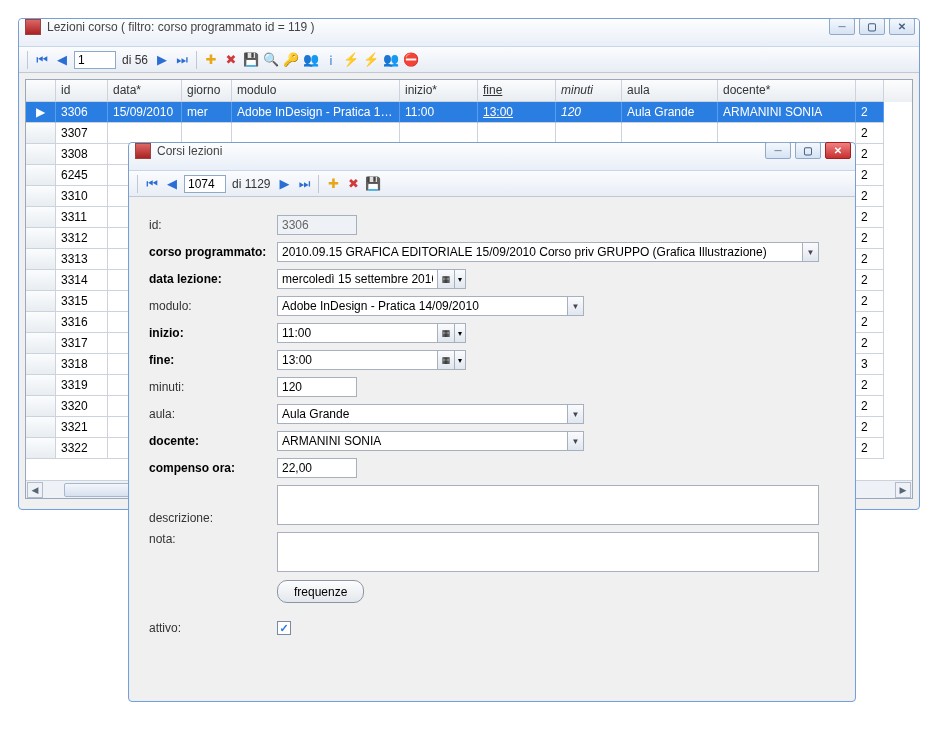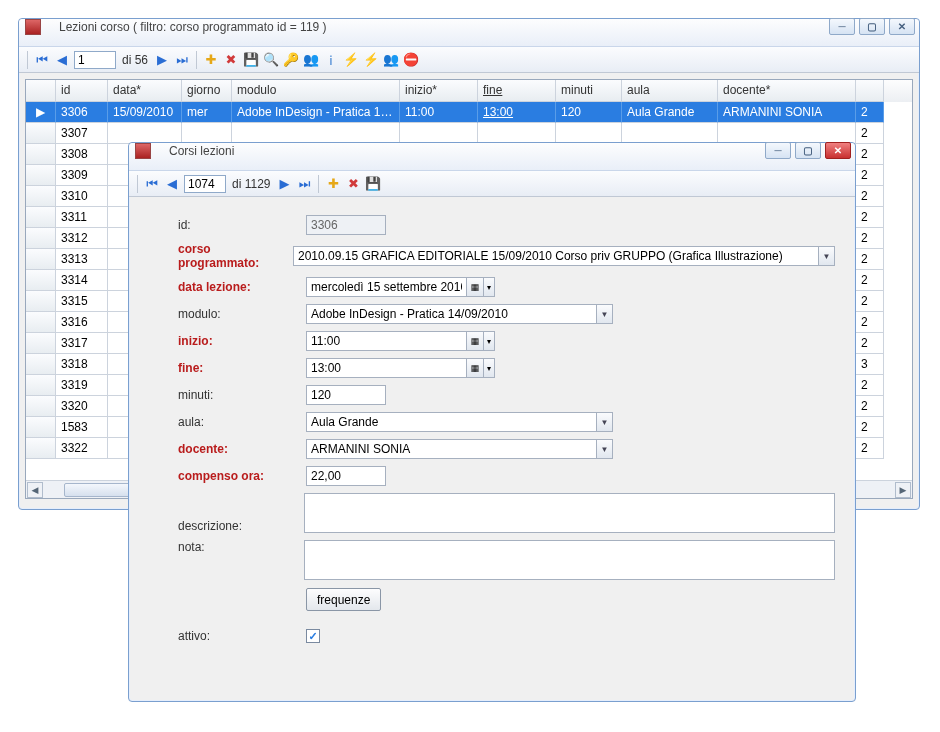--- a/index.html
+++ b/index.html
@@ -10,21 +10,20 @@
     box-shadow: 0 0 0 1px #e5eefc inset;
   }
   .win.bg-win { left: 18px; top: 18px; width: 902px; height: 492px; }
   .win.fg-win { left: 128px; top: 142px; width: 728px; height: 560px; }
   .titlebar {
     height: 28px; display: flex; align-items: center;
     padding: 0 4px 12px 6px;
     background: linear-gradient(#fdfdfe,#e9eff8);
     border-bottom: 1px solid #c9d6ea;
     border-radius: 4px 4px 0 0;
-    gap: 12px;
   }
   .app-icon { width: 16px; height: 16px; margin-right: 6px;
     background: linear-gradient(#d66,#a22); border: 1px solid #944; }
   .title-text { flex: 1; color: #444; }
   .winbtns { display: flex; gap: 4px; }
   .winbtn {
     width: 26px; height: 17px; border: 1px solid #8fa9c9; border-radius: 2px;
     background: linear-gradient(#f4f8fd,#d6e3f3); display:flex; align-items:center; justify-content:center;
     color:#46607f; font-size:10px; font-weight:bold;
   }
@@ -48,46 +47,46 @@
     padding: 3px 5px; overflow: hidden; white-space: nowrap; text-overflow: ellipsis;
   }
   .gh { color:#333; background: linear-gradient(#fbfcfe,#e8edf1); }
   .c-rowhdr { width: 30px; background: linear-gradient(#fbfcfe,#e8edf1); }
   .c-id { width: 52px; }
   .c-data { width: 74px; }
   .c-giorno { width: 50px; }
   .c-modulo { width: 168px; }
   .c-inizio { width: 78px; }
   .c-fine { width: 78px; text-decoration: underline; }
-  .c-minuti { width: 66px; }
+  .c-minuti { width: 66px; font-style: italic; }
   .c-aula { width: 96px; }
   .c-docente { width: 138px; }
   .c-extra { width: 28px; }
   .grid-row { display:flex; height:21px; }
   .grid-row.selected .gc { background:#2a7de1; color:#fff; border-right-color:#5a9de8; }
   .grid-row .c-rowhdr { background: linear-gradient(#fbfcfe,#e8edf1); display:flex; align-items:center; justify-content:center; color:#555; }
   .hscroll { position:absolute; left:0; right:0; bottom:0; height:18px; background:#eef1f6; border-top:1px solid #ccd3dd; display:flex; align-items:center;}
   .hscroll .thumb { width:120px; height:14px; margin-left:20px; background:linear-gradient(#f4f7fc,#d6e0ee); border:1px solid #a6b6cc; border-radius:2px;}
   .hscroll .arr { width:16px; height:16px; border:1px solid #b0bccc; margin:0 1px; display:flex;align-items:center;justify-content:center; color:#567; font-size:9px;}
   
-  .form-body { padding: 18px 20px; margin-left: 29px; }
+  .form-body { padding: 18px 20px; }
   .frow { display:flex; align-items:center; margin-bottom: 7px; }
   .flabel { width: 128px; color:#333; }
-  .flabel.hl { color:#b91c1c; font-weight:bold; }
+  .flabel.hl { color:#000000; font-weight:bold; }
   .ftext { height:20px; border:1px solid #a6b0bf; background:#fff; padding:1px 4px; }
   .ftext.ro { background:#eef1f5; color:#666; }
   .fcombo { display:flex; align-items:flex-end; }
   .fcombo .ftext { border-right:none; }
   .fcombo .dd { width:17px; height:20px; border:1px solid #a6b0bf; background:linear-gradient(#fafbfd,#e1e7ef); display:flex;align-items:center;justify-content:center; font-size:8px; color:#445;}
   .dtpick { display:flex; align-items:center; }
   .dtpick .ftext { border-right:none; }
   .dtpick .cal { width:17px; height:20px; border:1px solid #a6b0bf; border-right:none; background:linear-gradient(#fafbfd,#e1e7ef); display:flex;align-items:center;justify-content:center; font-size:9px;}
   .dtpick .dd { width:12px; height:20px; border:1px solid #a6b0bf; background:linear-gradient(#fafbfd,#e1e7ef); display:flex;align-items:center;justify-content:center; font-size:8px;}
   .ftextarea { height:40px; width:542px; border:1px solid #a6b0bf; background:#fff; resize:none; }
-  .fbtn { height:23px; padding:2px 10px; border:1px solid #8a96a6; background:linear-gradient(#fdfdfe,#e3e7ec); border-radius:2px; }
+  .fbtn { height:23px; padding:2px 16px; border:1px solid #8a96a6; background:linear-gradient(#fdfdfe,#e3e7ec); border-radius:10px; }
   .fchk { width:14px; height:14px; border:1px solid #7a8aa0; background:#fff; display:flex; align-items:center; justify-content:center; color:#2a7de1; font-size:11px; font-weight:bold;}
   
   
   .ic-first,.ic-prev,.ic-next,.ic-last { color:#2a6dd4; }
   .ic-plus { color:#e6a817; }
   .ic-x { color:#d13a3a; }
   .ic-save { color:#3a6fd1; }
   .ic-search { color:#c0941a; }
   .ic-key { color:#c0941a; }
   .ic-users { color:#5a8fc5; }
@@ -180,21 +179,21 @@
           <div class="gc c-modulo"></div>
           <div class="gc c-inizio"></div>
           <div class="gc c-fine"></div>
           <div class="gc c-minuti"></div>
           <div class="gc c-aula"></div>
           <div class="gc c-docente"></div>
           <div class="gc c-extra">2</div>
         </div>
         <div class="grid-row">
           <div class="gc c-rowhdr"></div>
-          <div class="gc c-id">3309</div>
+          <div class="gc c-id">6245</div>
           <div class="gc c-data"></div>
           <div class="gc c-giorno"></div>
           <div class="gc c-modulo"></div>
           <div class="gc c-inizio"></div>
           <div class="gc c-fine"></div>
           <div class="gc c-minuti"></div>
           <div class="gc c-aula"></div>
           <div class="gc c-docente"></div>
           <div class="gc c-extra">2</div>
         </div>
@@ -336,21 +335,21 @@
           <div class="gc c-modulo"></div>
           <div class="gc c-inizio"></div>
           <div class="gc c-fine"></div>
           <div class="gc c-minuti"></div>
           <div class="gc c-aula"></div>
           <div class="gc c-docente"></div>
           <div class="gc c-extra">2</div>
         </div>
         <div class="grid-row">
           <div class="gc c-rowhdr"></div>
-          <div class="gc c-id">1583</div>
+          <div class="gc c-id">3321</div>
           <div class="gc c-data"></div>
           <div class="gc c-giorno"></div>
           <div class="gc c-modulo"></div>
           <div class="gc c-inizio"></div>
           <div class="gc c-fine"></div>
           <div class="gc c-minuti"></div>
           <div class="gc c-aula"></div>
           <div class="gc c-docente"></div>
           <div class="gc c-extra">2</div>
         </div>

